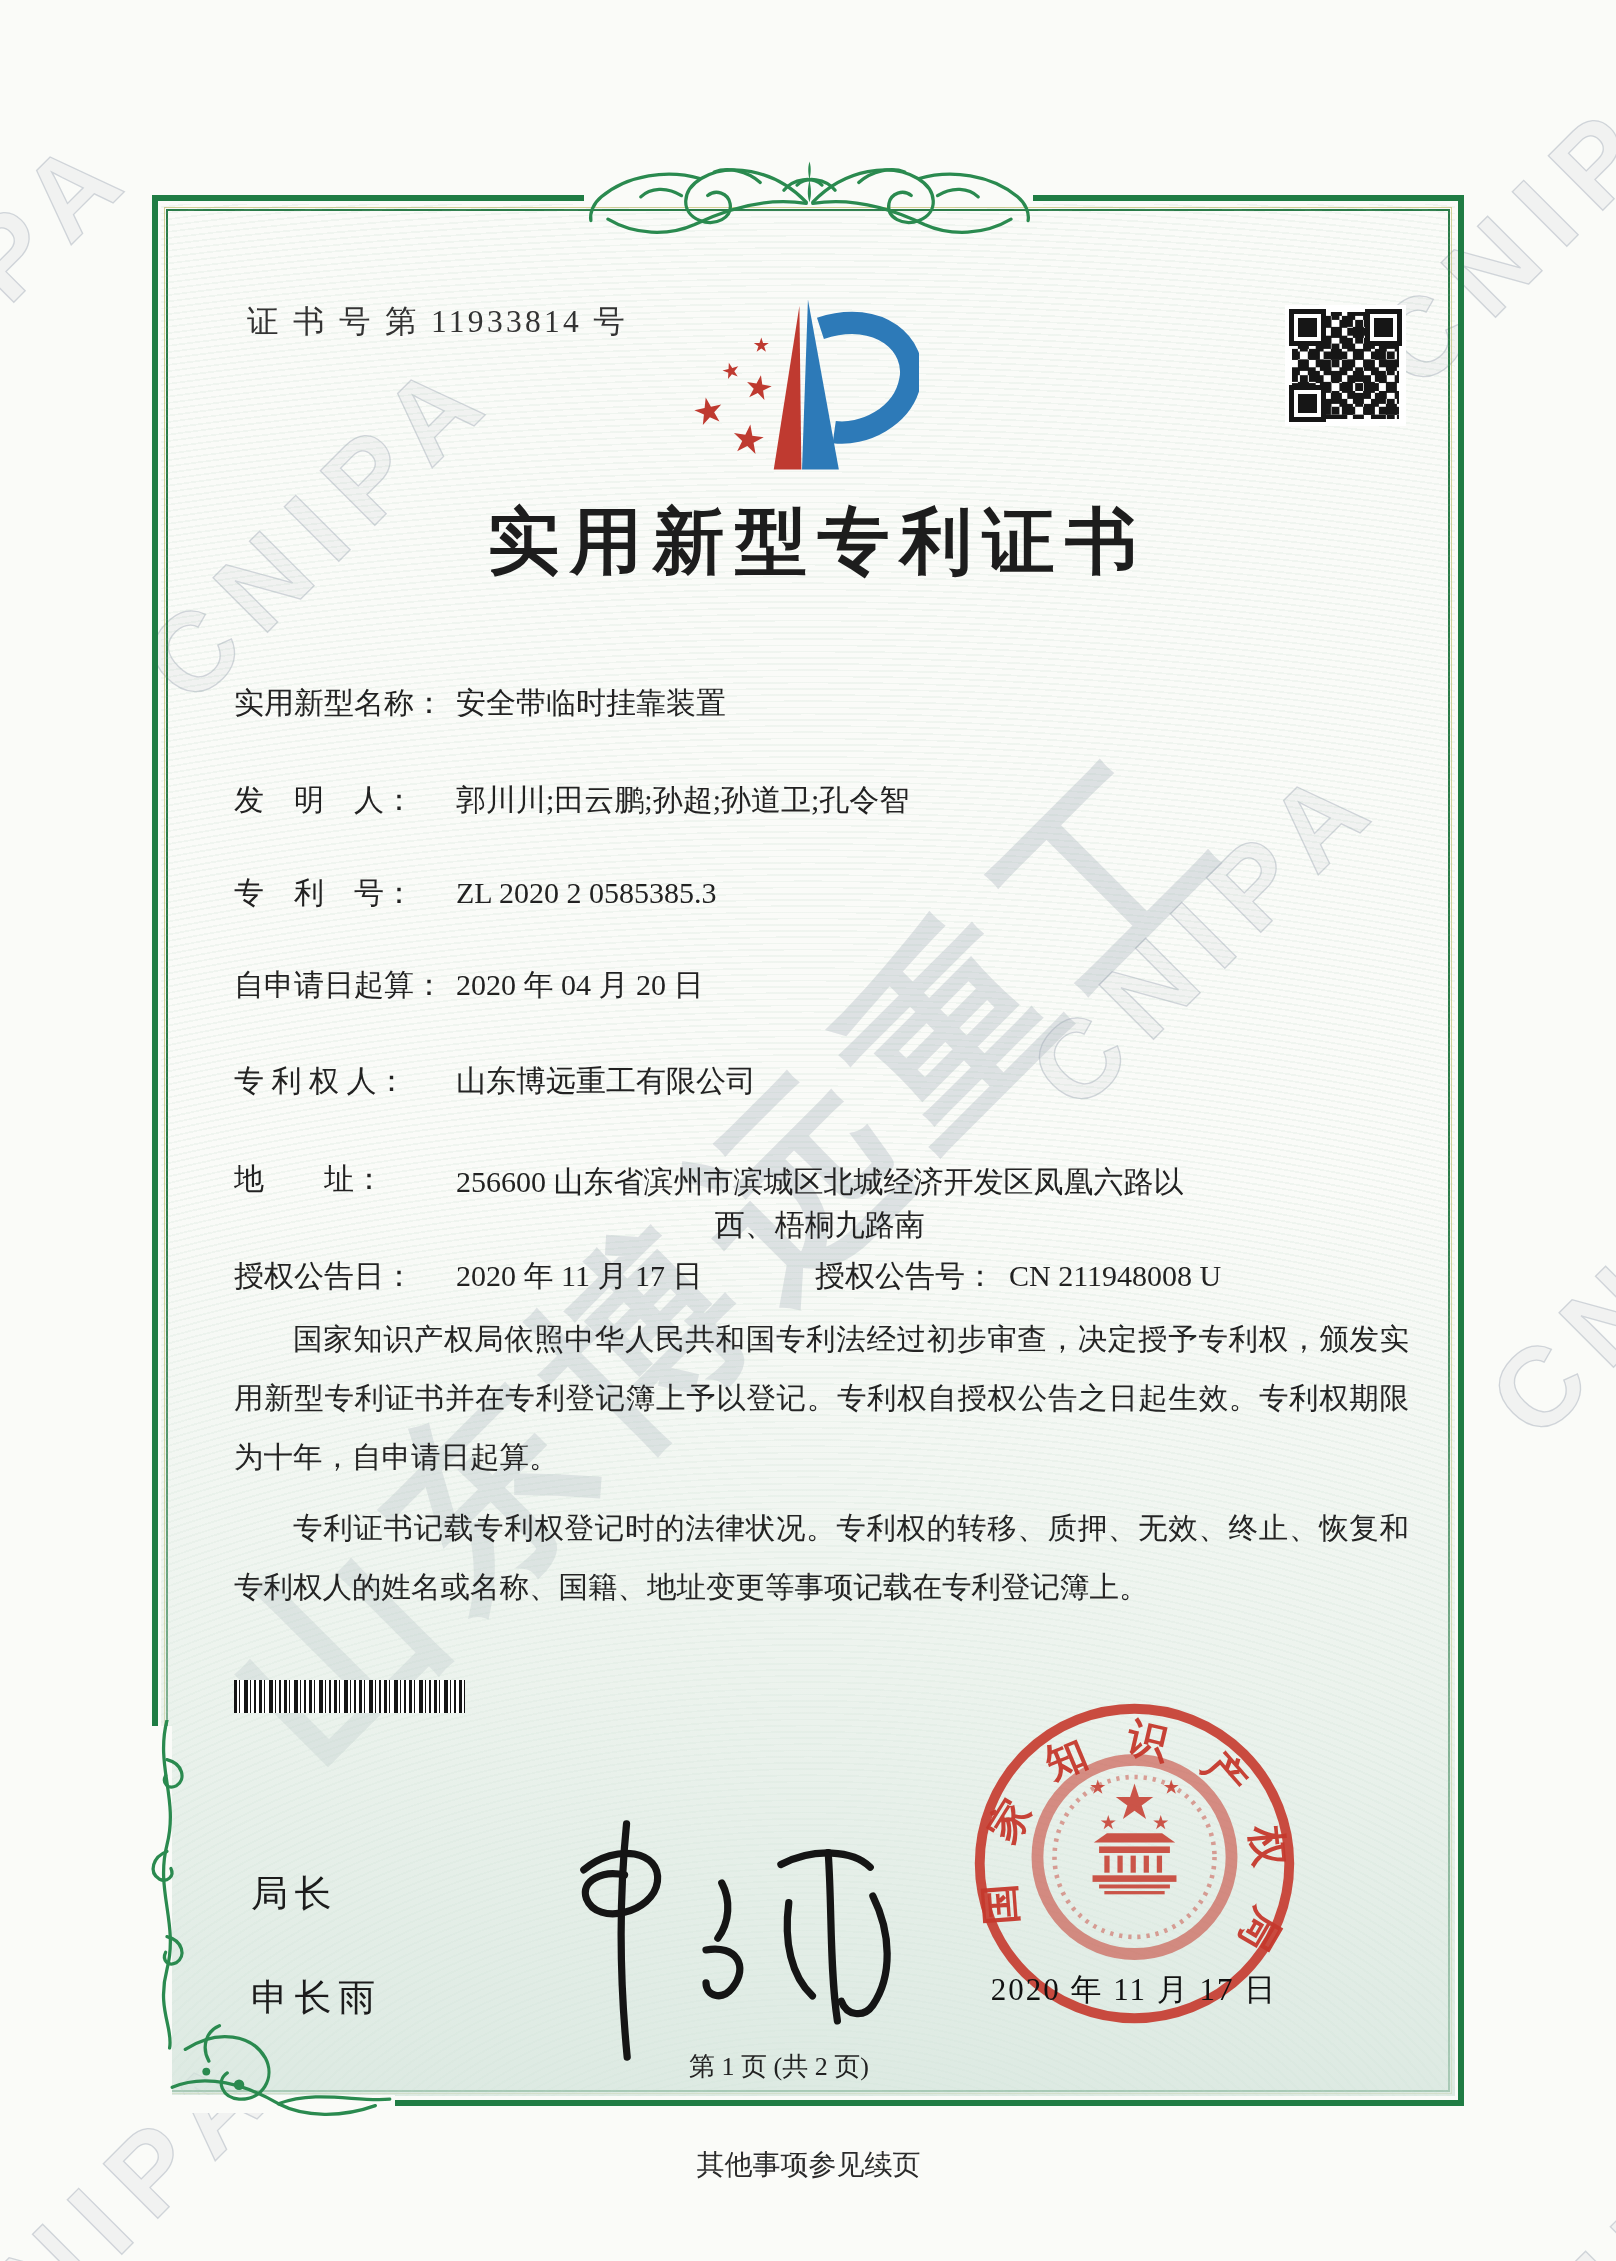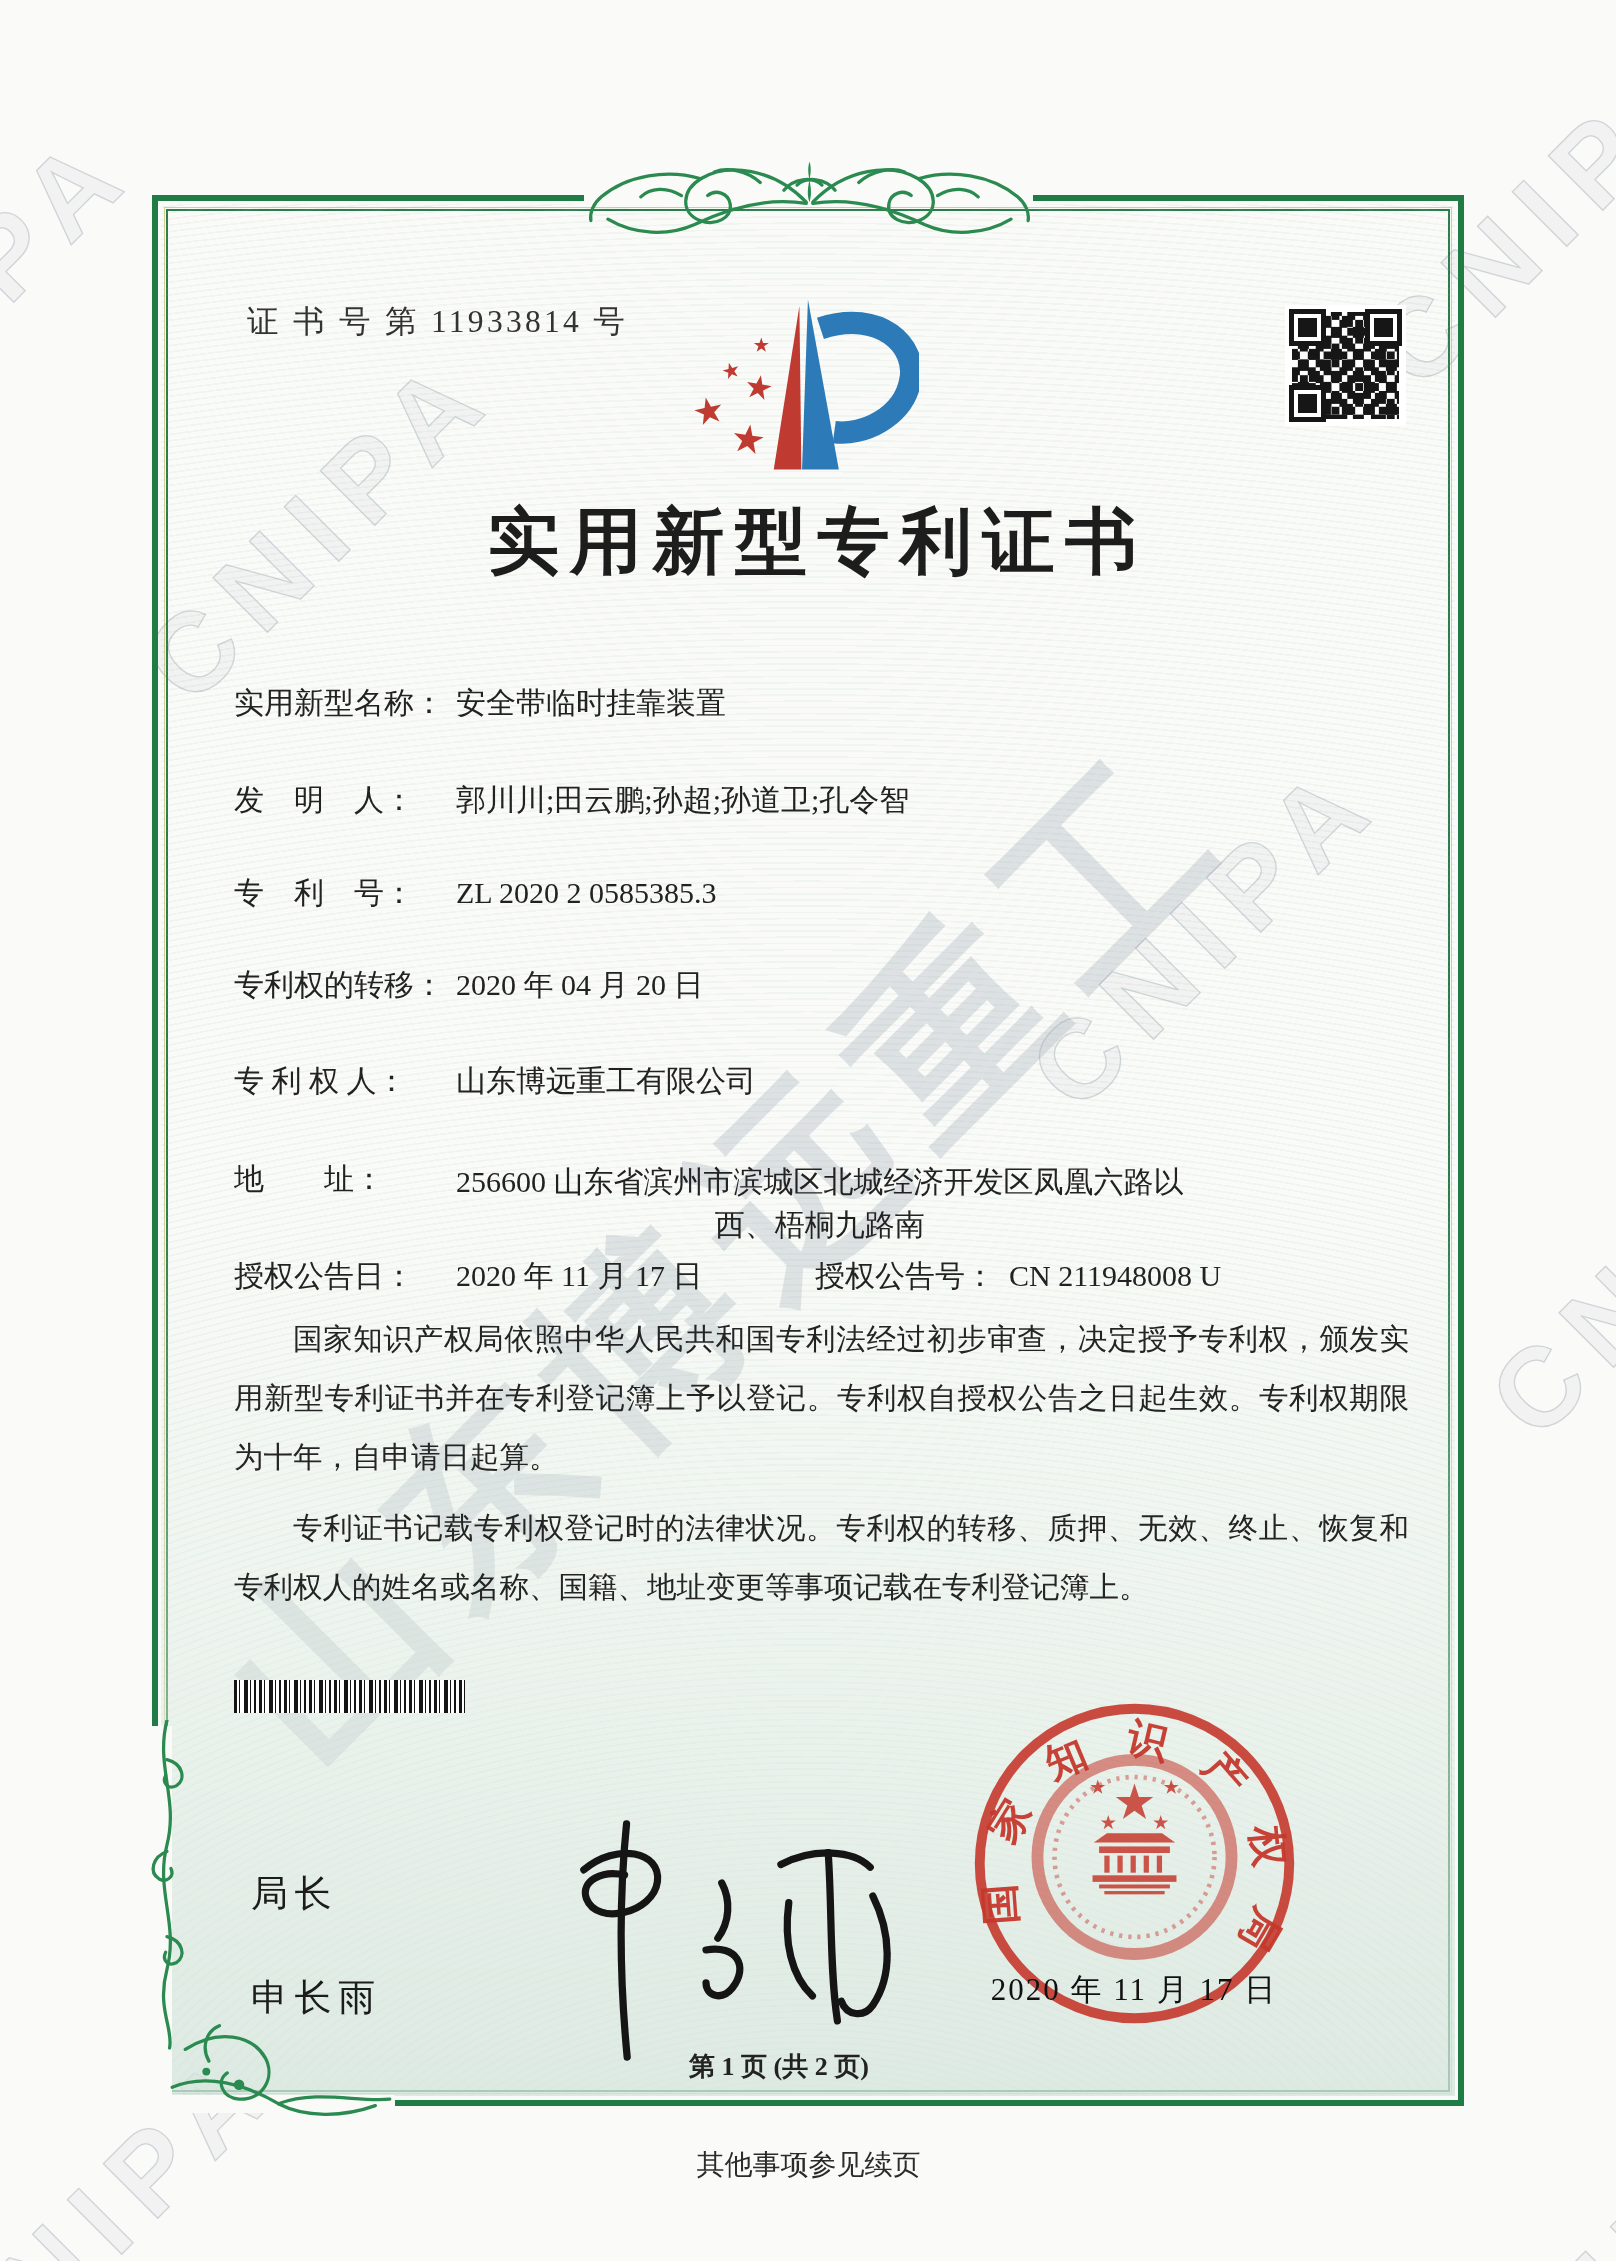--- a/index.html
+++ b/index.html
@@ -88,21 +88,21 @@
   .director-title{position:absolute; left:251px; top:1869px; font-family:"Liberation Sans","DejaVu Sans",sans-serif;
     font-size:37px; font-weight:500; letter-spacing:6.6px; color:#1c1c1c;}
   .director-name{position:absolute; left:251px; top:1973px; font-family:"Liberation Sans","DejaVu Sans",sans-serif;
     font-size:37px; font-weight:500; letter-spacing:6.6px; color:#1c1c1c;}
   .signature{position:absolute; left:505px; top:1804px;}
   .seal{position:absolute; left:964px; top:1693px;}
   .seal-date{position:absolute; left:950px; top:1969px; width:368px; text-align:center;
     font-size:31px; letter-spacing:2px; color:#111;}
 
   
-  .page-indicator{position:absolute; left:152px; top:2049px; width:1254px; text-align:center; font-size:26px; color:#222;font-weight:bold;}
+  .page-indicator{position:absolute; left:152px; top:2049px; width:1254px; text-align:center; font-size:26px; color:#222;}
   .continuation{position:absolute; left:152px; top:2146px; width:1313px; text-align:center; font-size:28px; color:#2b2b2b;}
 
   
   .mask{position:absolute; background:#fafbf8;}
 </style>
 </head>
 <body>
 
 <div class="page">
 
@@ -182,21 +182,21 @@
   <div class="field-row" style="top:684px;">
     <span class="flabel">实用新型名称：</span><span class="fvalue">安全带临时挂靠装置</span>
   </div>
   <div class="field-row" style="top:781px;">
     <span class="flabel">发　明　人：</span><span class="fvalue">郭川川;田云鹏;孙超;孙道卫;孔令智</span>
   </div>
   <div class="field-row" style="top:874px;">
     <span class="flabel">专　利　号：</span><span class="fvalue">ZL 2020 2 0585385.3</span>
   </div>
   <div class="field-row" style="top:966px;">
-    <span class="flabel">专利权的转移：</span><span class="fvalue">2020 年 04 月 20 日</span>
+    <span class="flabel">自申请日起算：</span><span class="fvalue">2020 年 04 月 20 日</span>
   </div>
   <div class="field-row" style="top:1062px;">
     <span class="flabel">专 利 权 人：</span><span class="fvalue">山东博远重工有限公司</span>
   </div>
   <div class="field-row" style="top:1160px;">
     <span class="flabel">地　　址：</span><span class="addr-lines"><span>256600 山东省滨州市滨城区北城经济开发区凤凰六路以</span><br><span>西、梧桐九路南</span></span>
   </div>
   <div class="field-row" style="top:1257px; width:1181px;">
     <span class="flabel">授权公告日：</span><span class="fvalue">2020 年 11 月 17 日</span>
     <span class="pair2">

